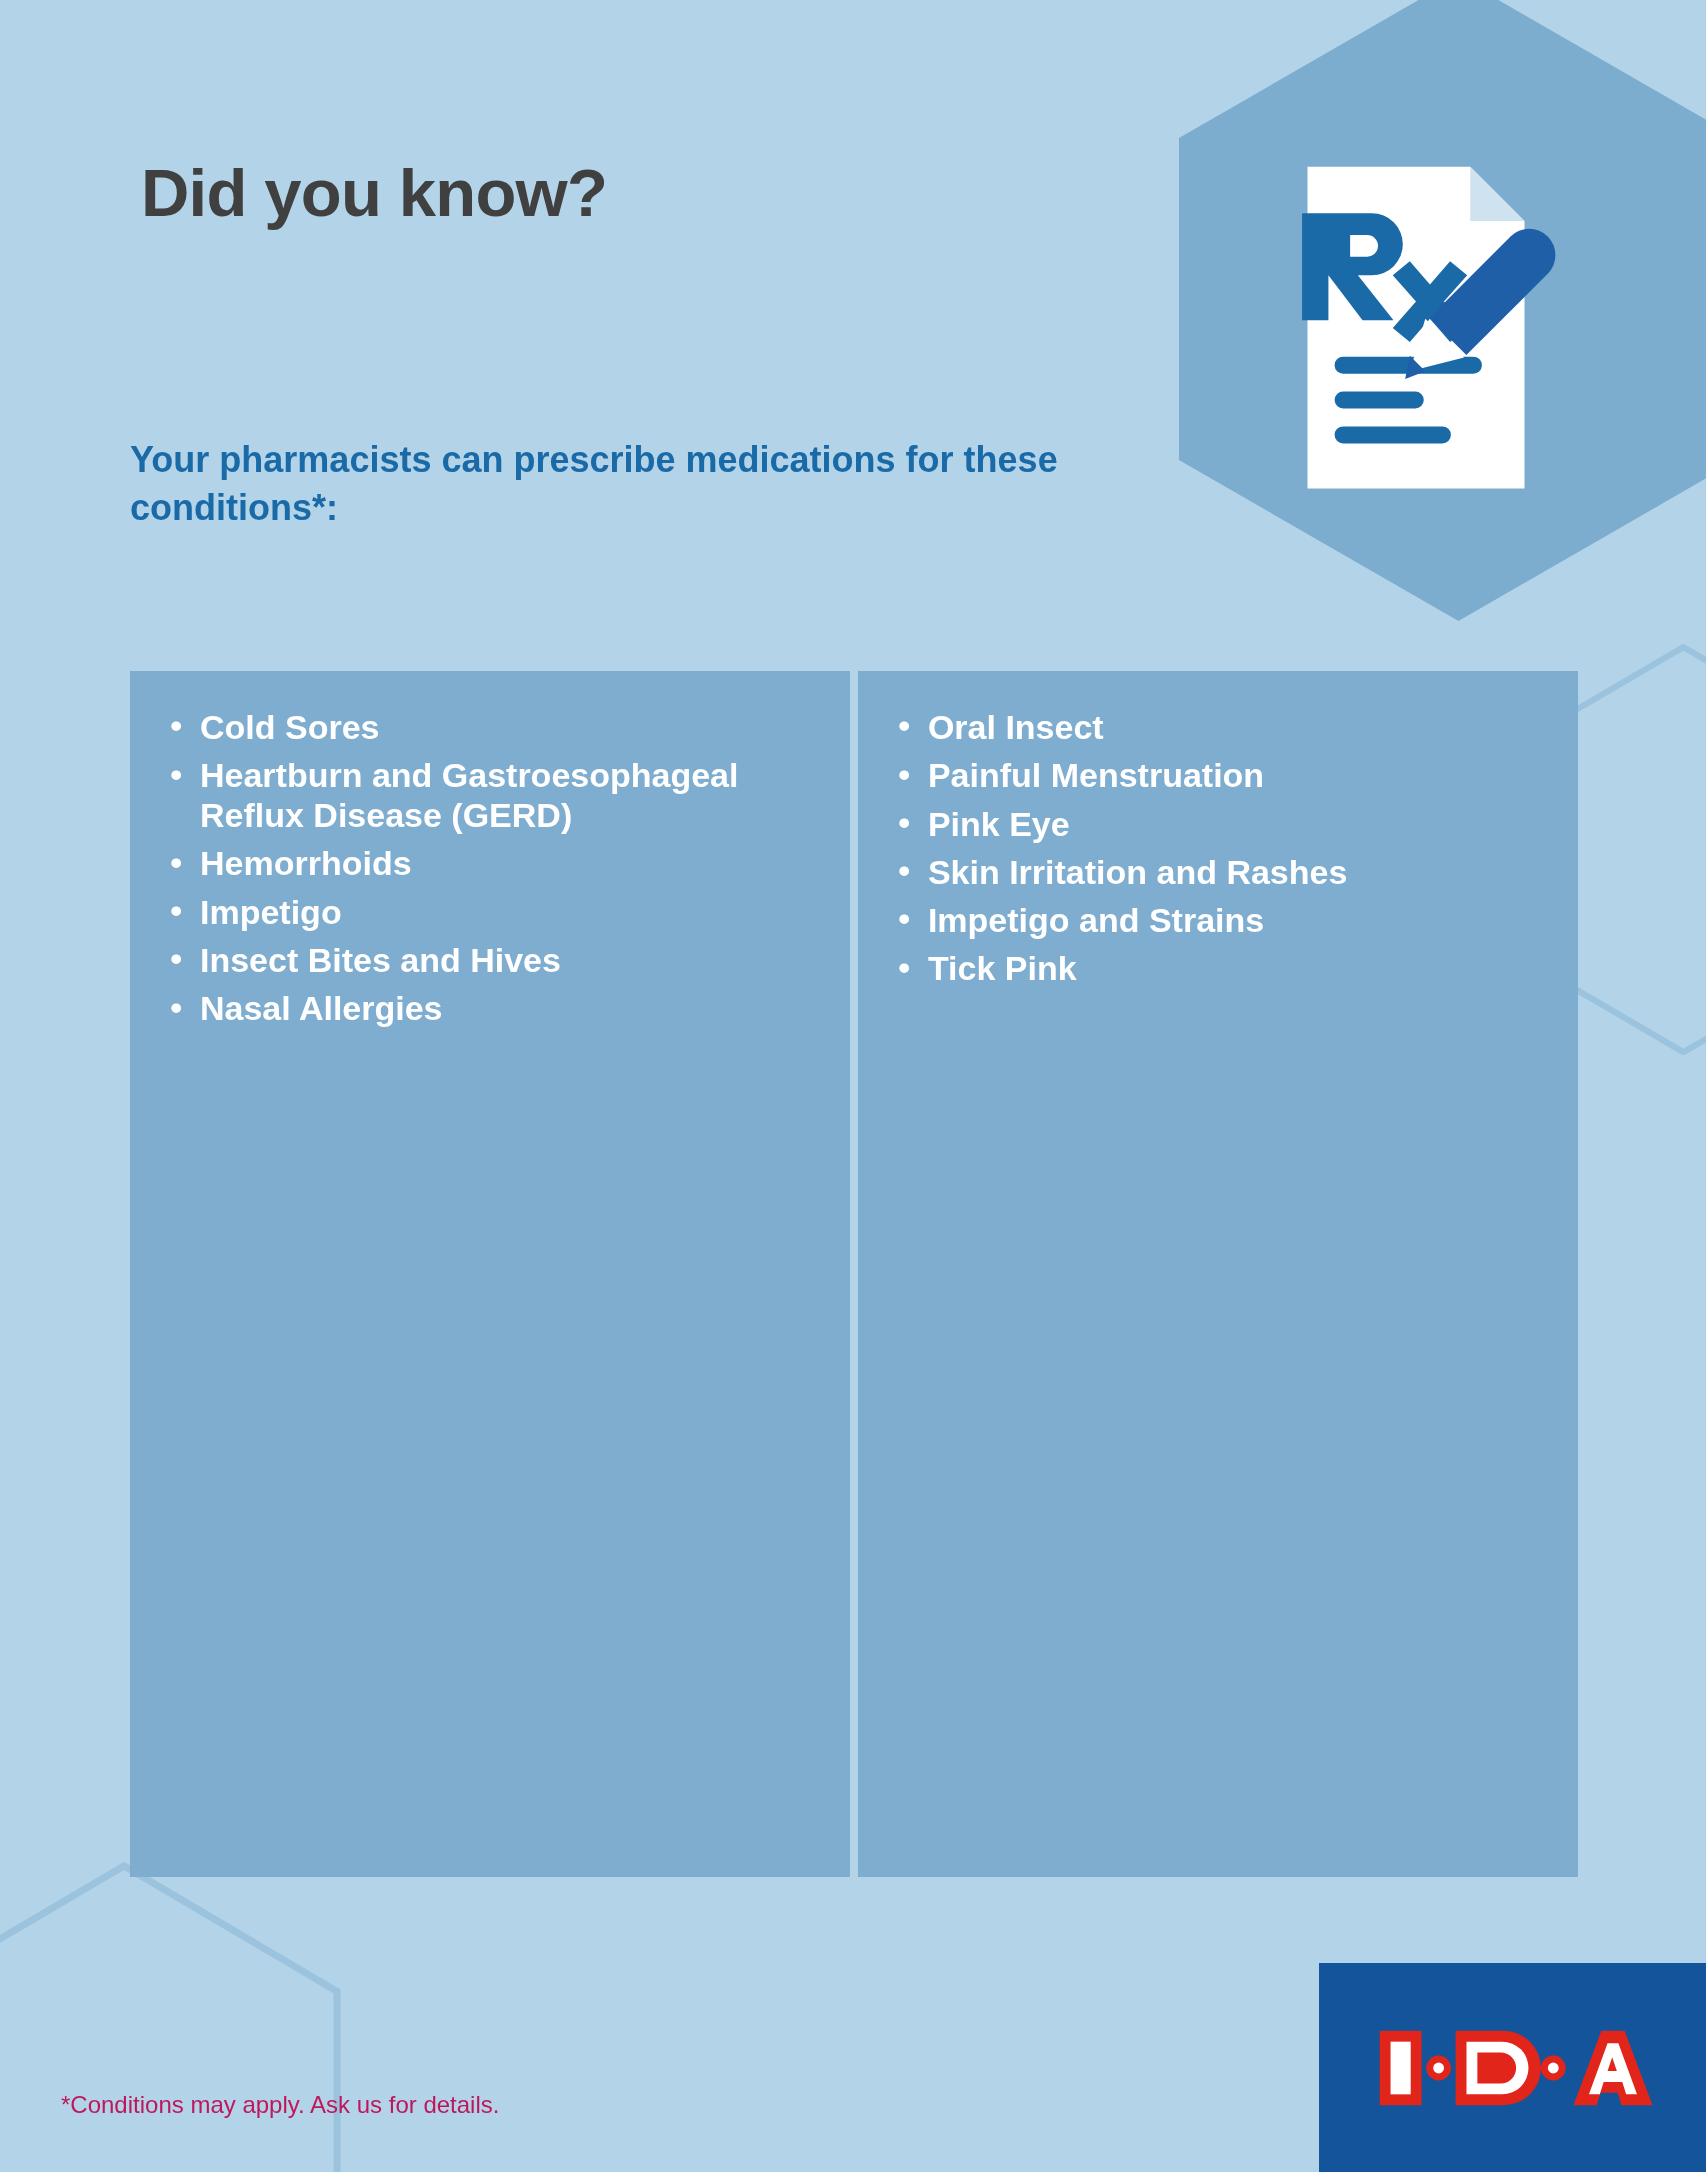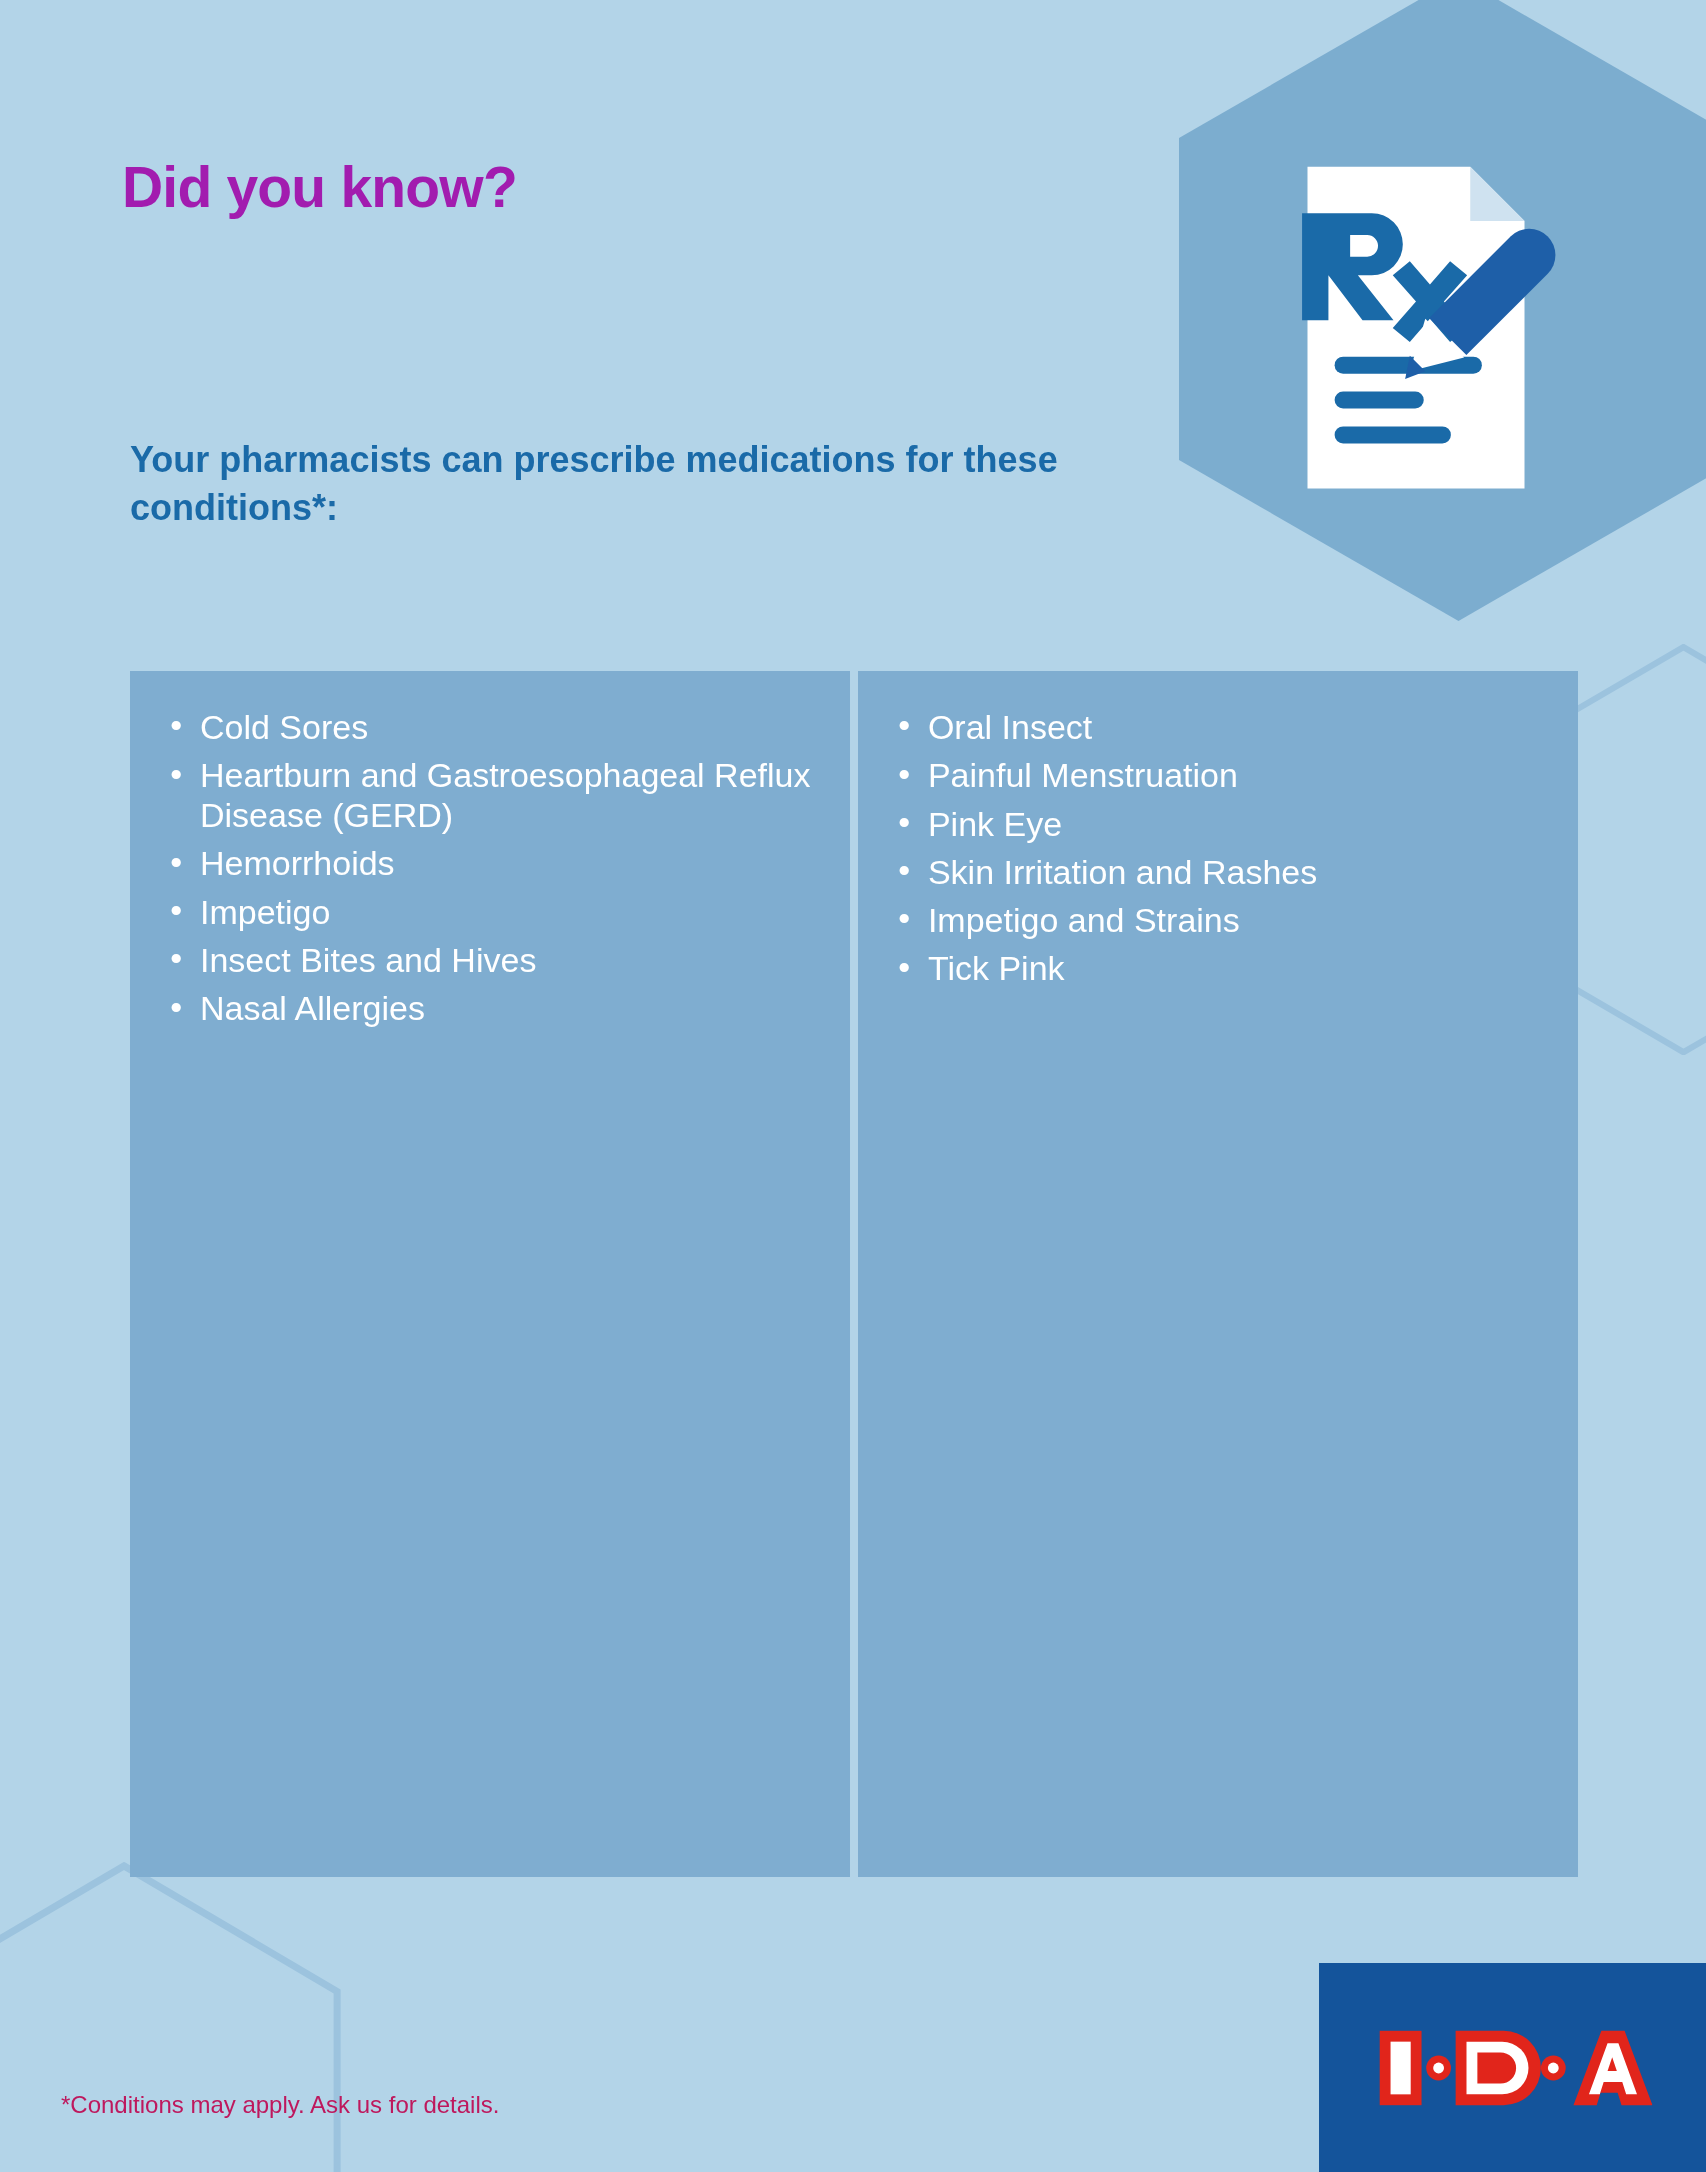--- a/index.html
+++ b/index.html
@@ -42,25 +42,25 @@
     height: 504px;
   }
   .hex-stroke {
     position: absolute;
     inset: 0;
   }
 
   
   .headline {
     position: absolute;
-    left: 122px;
+    left: 141px;
     top: 159px;
-    font-size: 57px;
+    font-size: 67px;
     font-weight: bold;
-    color: #a21caf;
+    color: #404040;
     letter-spacing: -0.8px;
     line-height: 1;
   }
   .subhead {
     position: absolute;
     left: 130px;
     top: 436px;
     width: 970px;
     font-size: 36px;
     font-weight: bold;
@@ -98,20 +98,21 @@
     margin: 0;
     padding: 0;
   }
   ul.cond-list li {
     position: relative;
     color: #ffffff;
     font-size: 34px;
     line-height: 1.17;
     padding-left: 39px;
     margin-bottom: 8.5px;
+    font-weight: bold;
   }
   ul.cond-list li::before {
     content: "\2022";
     position: absolute;
     left: 9.3px;
     top: -1.6px;
     font-size: 34px;
     color: #ffffff;
   }
 

